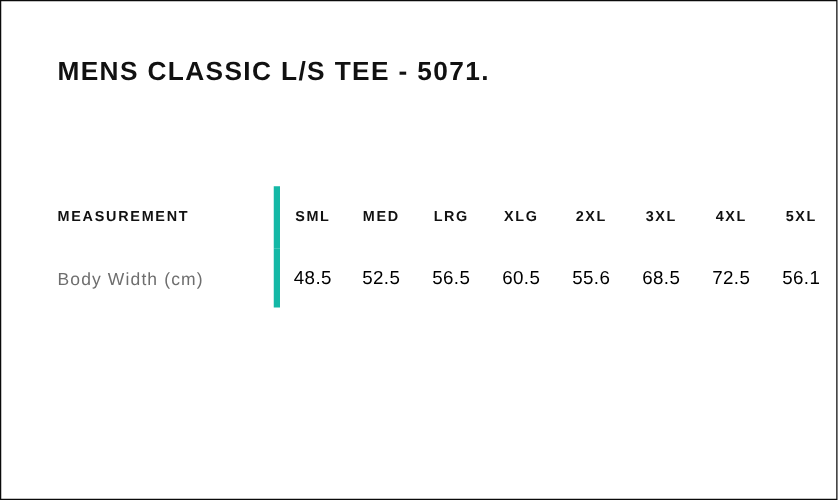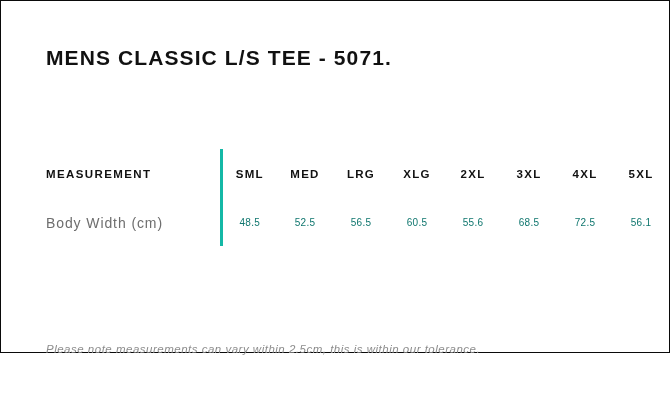--- a/index.html
+++ b/index.html
@@ -10,21 +10,21 @@
     width: 670px;
     height: 400px;
     background: #ffffff;
     font-family: "Liberation Sans", sans-serif;
     color: #1a1a1a;
     overflow: hidden;
   }
   .page {
     position: relative;
     width: 670px;
-    height: 353px;
+    height: 400px;
     box-sizing: border-box;
     border: 1px solid #0a0a0a;
     background: #ffffff;
   }
   .inner {
     position: absolute;
     left: 45px;
     top: 0;
     right: 30px;
     bottom: 0;
@@ -70,35 +70,35 @@
     color: #111111;
     text-align: center;
   }
   thead th.head-label {
     text-align: left;
     letter-spacing: 1.4px;
   }
   tbody td {
     height: 47px;
     vertical-align: middle;
-    font-size: 10px;
+    font-size: 15px;
     text-align: center;
-    color: #0f766e;
+    color: #000000;
     letter-spacing: 0.3px;
   }
   tbody td.row-label {
     text-align: left;
     color: #6e6e6e;
     font-size: 14px;
     letter-spacing: 0.9px;
   }
   
   thead th.head-label,
   tbody td.row-label {
-    border-right: 3px solid #14b8a6;
+    border-right: 5px solid #14b8a6;
   }
   .note {
     position: absolute;
     top: 342px;
     left: 0;
     font-size: 11.5px;
     font-style: italic;
     color: #8c8c8c;
     letter-spacing: 0.5px;
   }
@@ -146,16 +146,15 @@
             <td>60.5</td>
             <td>55.6</td>
             <td>68.5</td>
             <td>72.5</td>
             <td>56.1</td>
           </tr>
         </tbody>
       </table>
     </div>
 
-    <div class="note">Please note measurements can vary within 2.5cm, this is within our tolerance.</div>
 
   </div>
 </div>
 
 </body></html>

